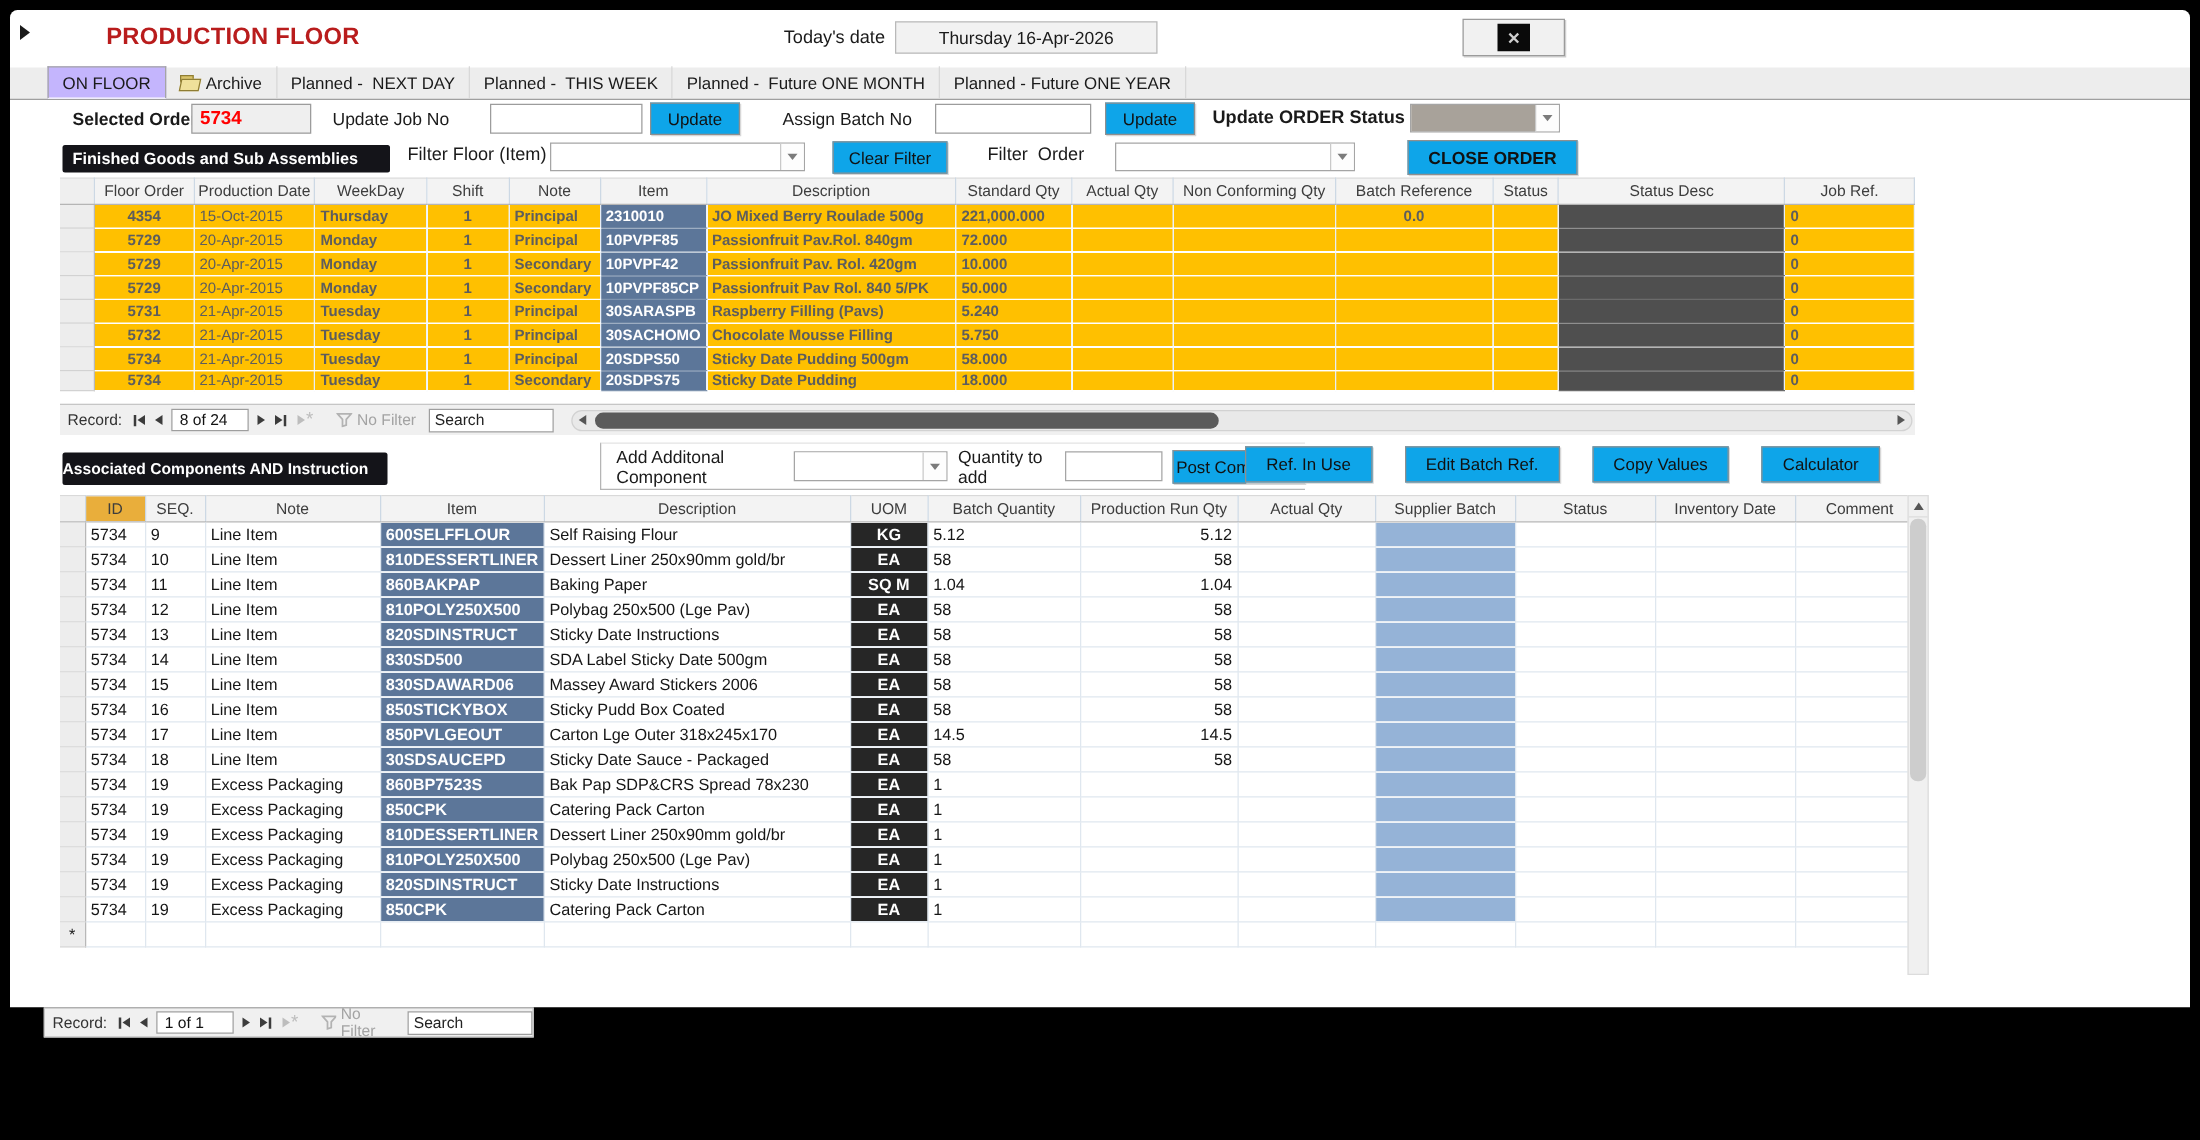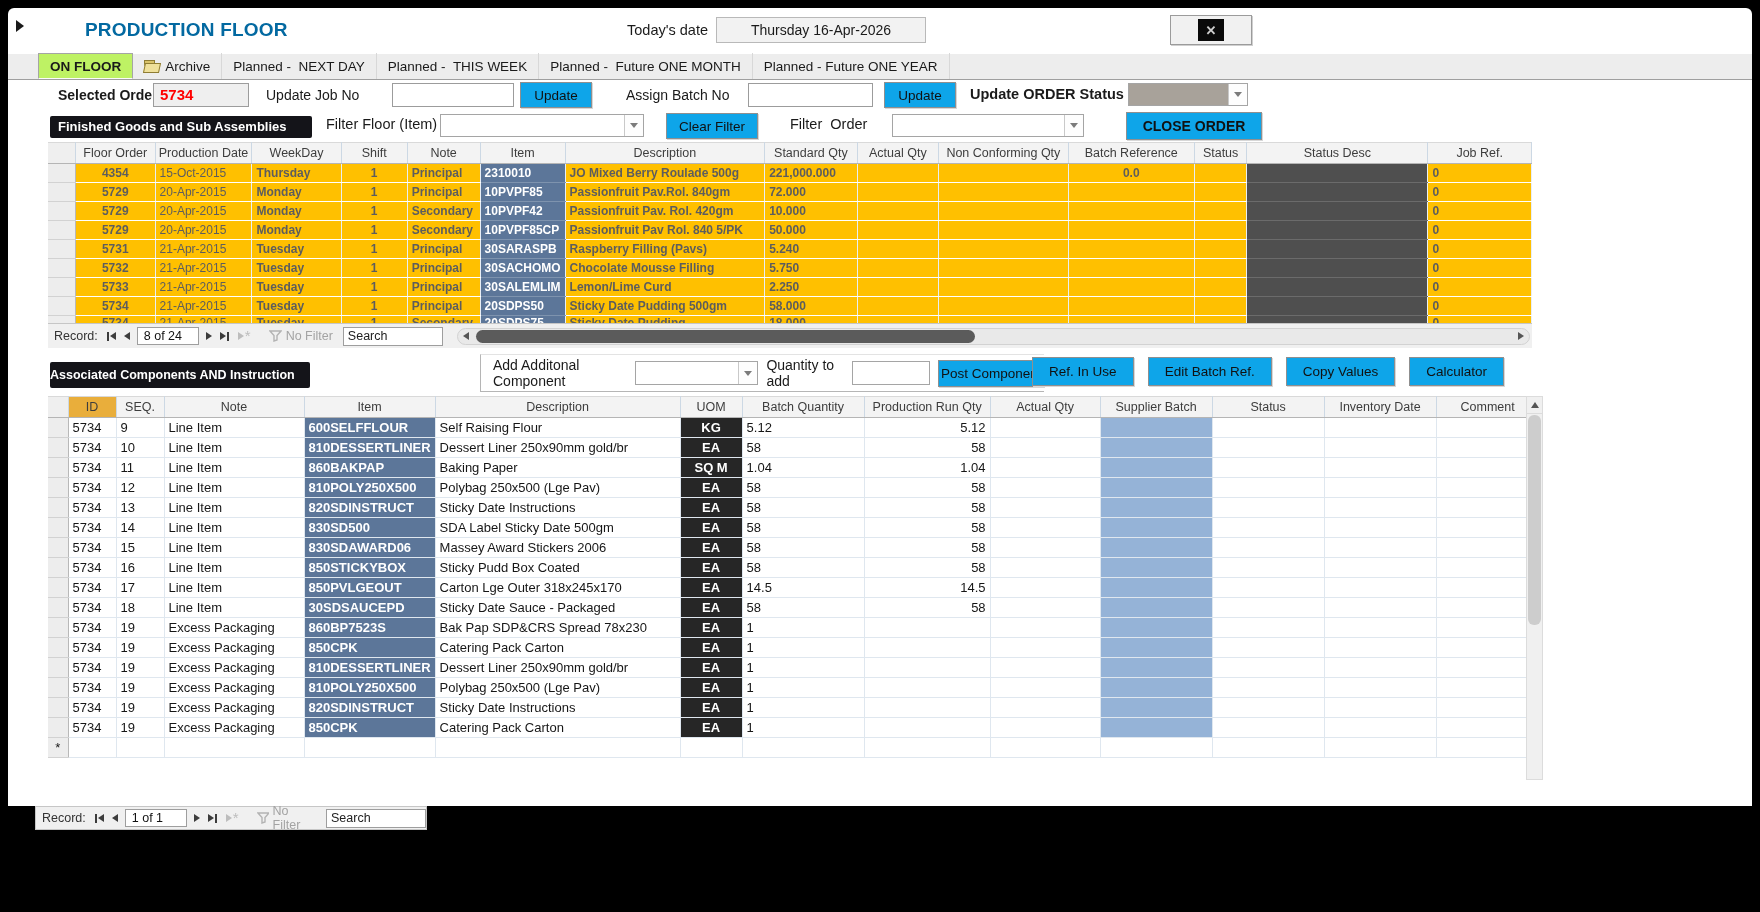--- a/index.html
+++ b/index.html
@@ -2,30 +2,30 @@
 <html><head>
 <meta charset="utf-8">
 <style>
   * { margin:0; padding:0; box-sizing:border-box; }
   html,body { width:1760px; height:912px; background:#000; font-family:"Liberation Sans", sans-serif; overflow:hidden; }
   .window { position:absolute; left:8px; top:8px; width:1744px; height:798px; background:#fff; border-radius:6px 6px 0 0; }
 
   
   .form-arrow { position:absolute; left:8px; top:12px; width:0; height:0; border-left:8px solid #1a1a1a; border-top:6px solid transparent; border-bottom:6px solid transparent; }
   .titlebar { position:absolute; left:0; top:0; width:100%; height:46px; }
-  .app-title { position:absolute; left:77px; top:11px; font-size:19px; font-weight:bold; color:#0369a1; letter-spacing:.2px; }
+  .app-title { position:absolute; left:77px; top:11px; font-size:19px; font-weight:bold; color:#b91c1c; letter-spacing:.2px; }
   .date-label { position:absolute; left:600px; top:14px; width:100px; text-align:right; font-size:14.5px; color:#1a1a1a; }
   .date-box { position:absolute; left:708px; top:9px; width:210px; height:26px; background:#f2f2f2; border:1px solid #b9b9b9; font-size:14px; color:#1a1a1a; text-align:center; line-height:24px; }
   .close-btn { position:absolute; left:1162px; top:7px; width:82px; height:30px; background:#f1f1f1; border:1px solid #9b9b9b; box-shadow:1px 1px 0 #cfcfcf; cursor:pointer; display:flex; align-items:center; justify-content:center; }
   .close-x { width:26px; height:22px; background:#0a0a0a; color:#cfcfcf; font-size:13px; font-weight:bold; display:flex; align-items:center; justify-content:center; }
 
   
   .tabs { position:absolute; left:0; top:46px; width:100%; height:26px; background:#ededed; border-bottom:1px solid #9f9f9f; display:flex; align-items:flex-end; padding-left:30px; }
   .tab { height:26px; padding:0 11px; font-size:13.5px; color:#1a1a1a; display:flex; align-items:center; gap:5px; border-right:1px solid #d8d8d8; cursor:pointer; white-space:pre; }
-  .tab.active { background:#bef264; border:1px solid #a5a5a5; border-bottom:1px solid #fbfbfb;font-weight:bold; }
+  .tab.active { background:#c4b5fd; border:1px solid #a5a5a5; border-bottom:1px solid #fbfbfb; }
   .folder-ico { width:16px; height:12px; position:relative; display:inline-block; }
   .folder-ico:before { content:""; position:absolute; left:0; top:0; width:9px; height:4px; background:#d9c36a; border:1px solid #8f7d33; }
   .folder-ico:after { content:""; position:absolute; left:0; top:3px; width:14px; height:8px; background:#efe09a; border:1px solid #8f7d33; transform:skewX(-12deg); }
 
   
   .ctrl1 { position:absolute; left:0; top:72px; width:100%; height:32px; }
   .ctrl2 { position:absolute; left:0; top:104px; width:100%; height:30px; }
   .lbl { font-size:14px; color:#1a1a1a; }
   .lbl.b { font-weight:bold; }
   .selorder-lbl { position:absolute; left:50px; top:7px; }
@@ -97,21 +97,21 @@
 
   
   .comptools { position:absolute; left:0; top:346px; width:100%; height:40px; }
   .aclabel { position:absolute; left:42px; top:8px; width:260px; height:26px; background:#141419; color:#fff; font-size:12.5px; font-weight:bold; line-height:26px; padding-left:0; border-radius:2px; }
   .addgroup { position:absolute; left:472px; top:0px; width:564px; height:38px; border-left:1px solid #b5b5b5; border-bottom:1px solid #b5b5b5; border-top:1px solid #e3e3e3; display:flex; align-items:center; gap:8px; padding-left:12px; }
   .addcombo { position:relative; width:150px; height:24px; border:1px solid #a5a5a5; display:flex; }
   .addcombo .body{flex:1;background:#fff;} .addcombo .cbtn{width:19px;border-left:1px solid #c9c9c9;display:flex;align-items:center;justify-content:center;background:#fdfdfd;}
   .qty-in { position:relative; width:78px; height:24px; border:1px solid #a5a5a5; background:#fff; font-size:13px; padding:0 4px; }
   .postbtn { width:128px; height:27px; }
   .toolbtns { position:absolute; right:248px; top:3px; display:flex; gap:14px; }
-  .toolbtns .btn { height:29px; padding:0 16px; font-size:13.5px; }
+  .toolbtns .btn { height:29px; padding:0 16px; font-size:13.5px;margin-left:12px; }
 
   
   .comp-wrap { position:absolute; left:40px; top:388px; width:1495px; height:384px; background:#fff; }
   .comp td { height:20px; font-size:13px; color:#161616; background:#fff; border-right:1px solid #dfe7ef; border-bottom:1px solid #dfe7ef; padding:0 4px; }
   .cc-id, .cc-seq { padding-left:6px; }
   th.idh { background:#e9ae3b !important; color:#111; font-weight:normal; }
   .cc-item { background:#5c7699 !important; color:#fff !important; font-weight:bold; font-size:12px; }
   .cc-uom { background:#262626 !important; color:#fff !important; font-weight:bold; text-align:center; font-size:12px; }
   .cc-run_qty { text-align:right; }
   .cc-supplier_batch { background:#95b3d7 !important; }
@@ -325,37 +325,20 @@
             <td class="fc-standard_qty">5.750</td>
             <td class="fc-actual_qty"></td>
             <td class="fc-non_conforming_qty"></td>
             <td class="fc-batch_reference"></td>
             <td class="fc-status"></td>
             <td class="fc-status_desc"></td>
             <td class="fc-job_ref">0</td>
           </tr>
           <tr>
             <td class="sel"></td>
-            <td class="fc-floor_order">5733</td>
-            <td class="fc-production_date">21-Apr-2015</td>
-            <td class="fc-weekday">Tuesday</td>
-            <td class="fc-shift">1</td>
-            <td class="fc-note">Principal</td>
-            <td class="fc-item">30SALEMLIM</td>
-            <td class="fc-description">Lemon/Lime Curd</td>
-            <td class="fc-standard_qty">2.250</td>
-            <td class="fc-actual_qty"></td>
-            <td class="fc-non_conforming_qty"></td>
-            <td class="fc-batch_reference"></td>
-            <td class="fc-status"></td>
-            <td class="fc-status_desc"></td>
-            <td class="fc-job_ref">0</td>
-          </tr>
-          <tr>
-            <td class="sel"></td>
             <td class="fc-floor_order">5734</td>
             <td class="fc-production_date">21-Apr-2015</td>
             <td class="fc-weekday">Tuesday</td>
             <td class="fc-shift">1</td>
             <td class="fc-note">Principal</td>
             <td class="fc-item">20SDPS50</td>
             <td class="fc-description">Sticky Date Pudding 500gm</td>
             <td class="fc-standard_qty">58.000</td>
             <td class="fc-actual_qty"></td>
             <td class="fc-non_conforming_qty"></td>

